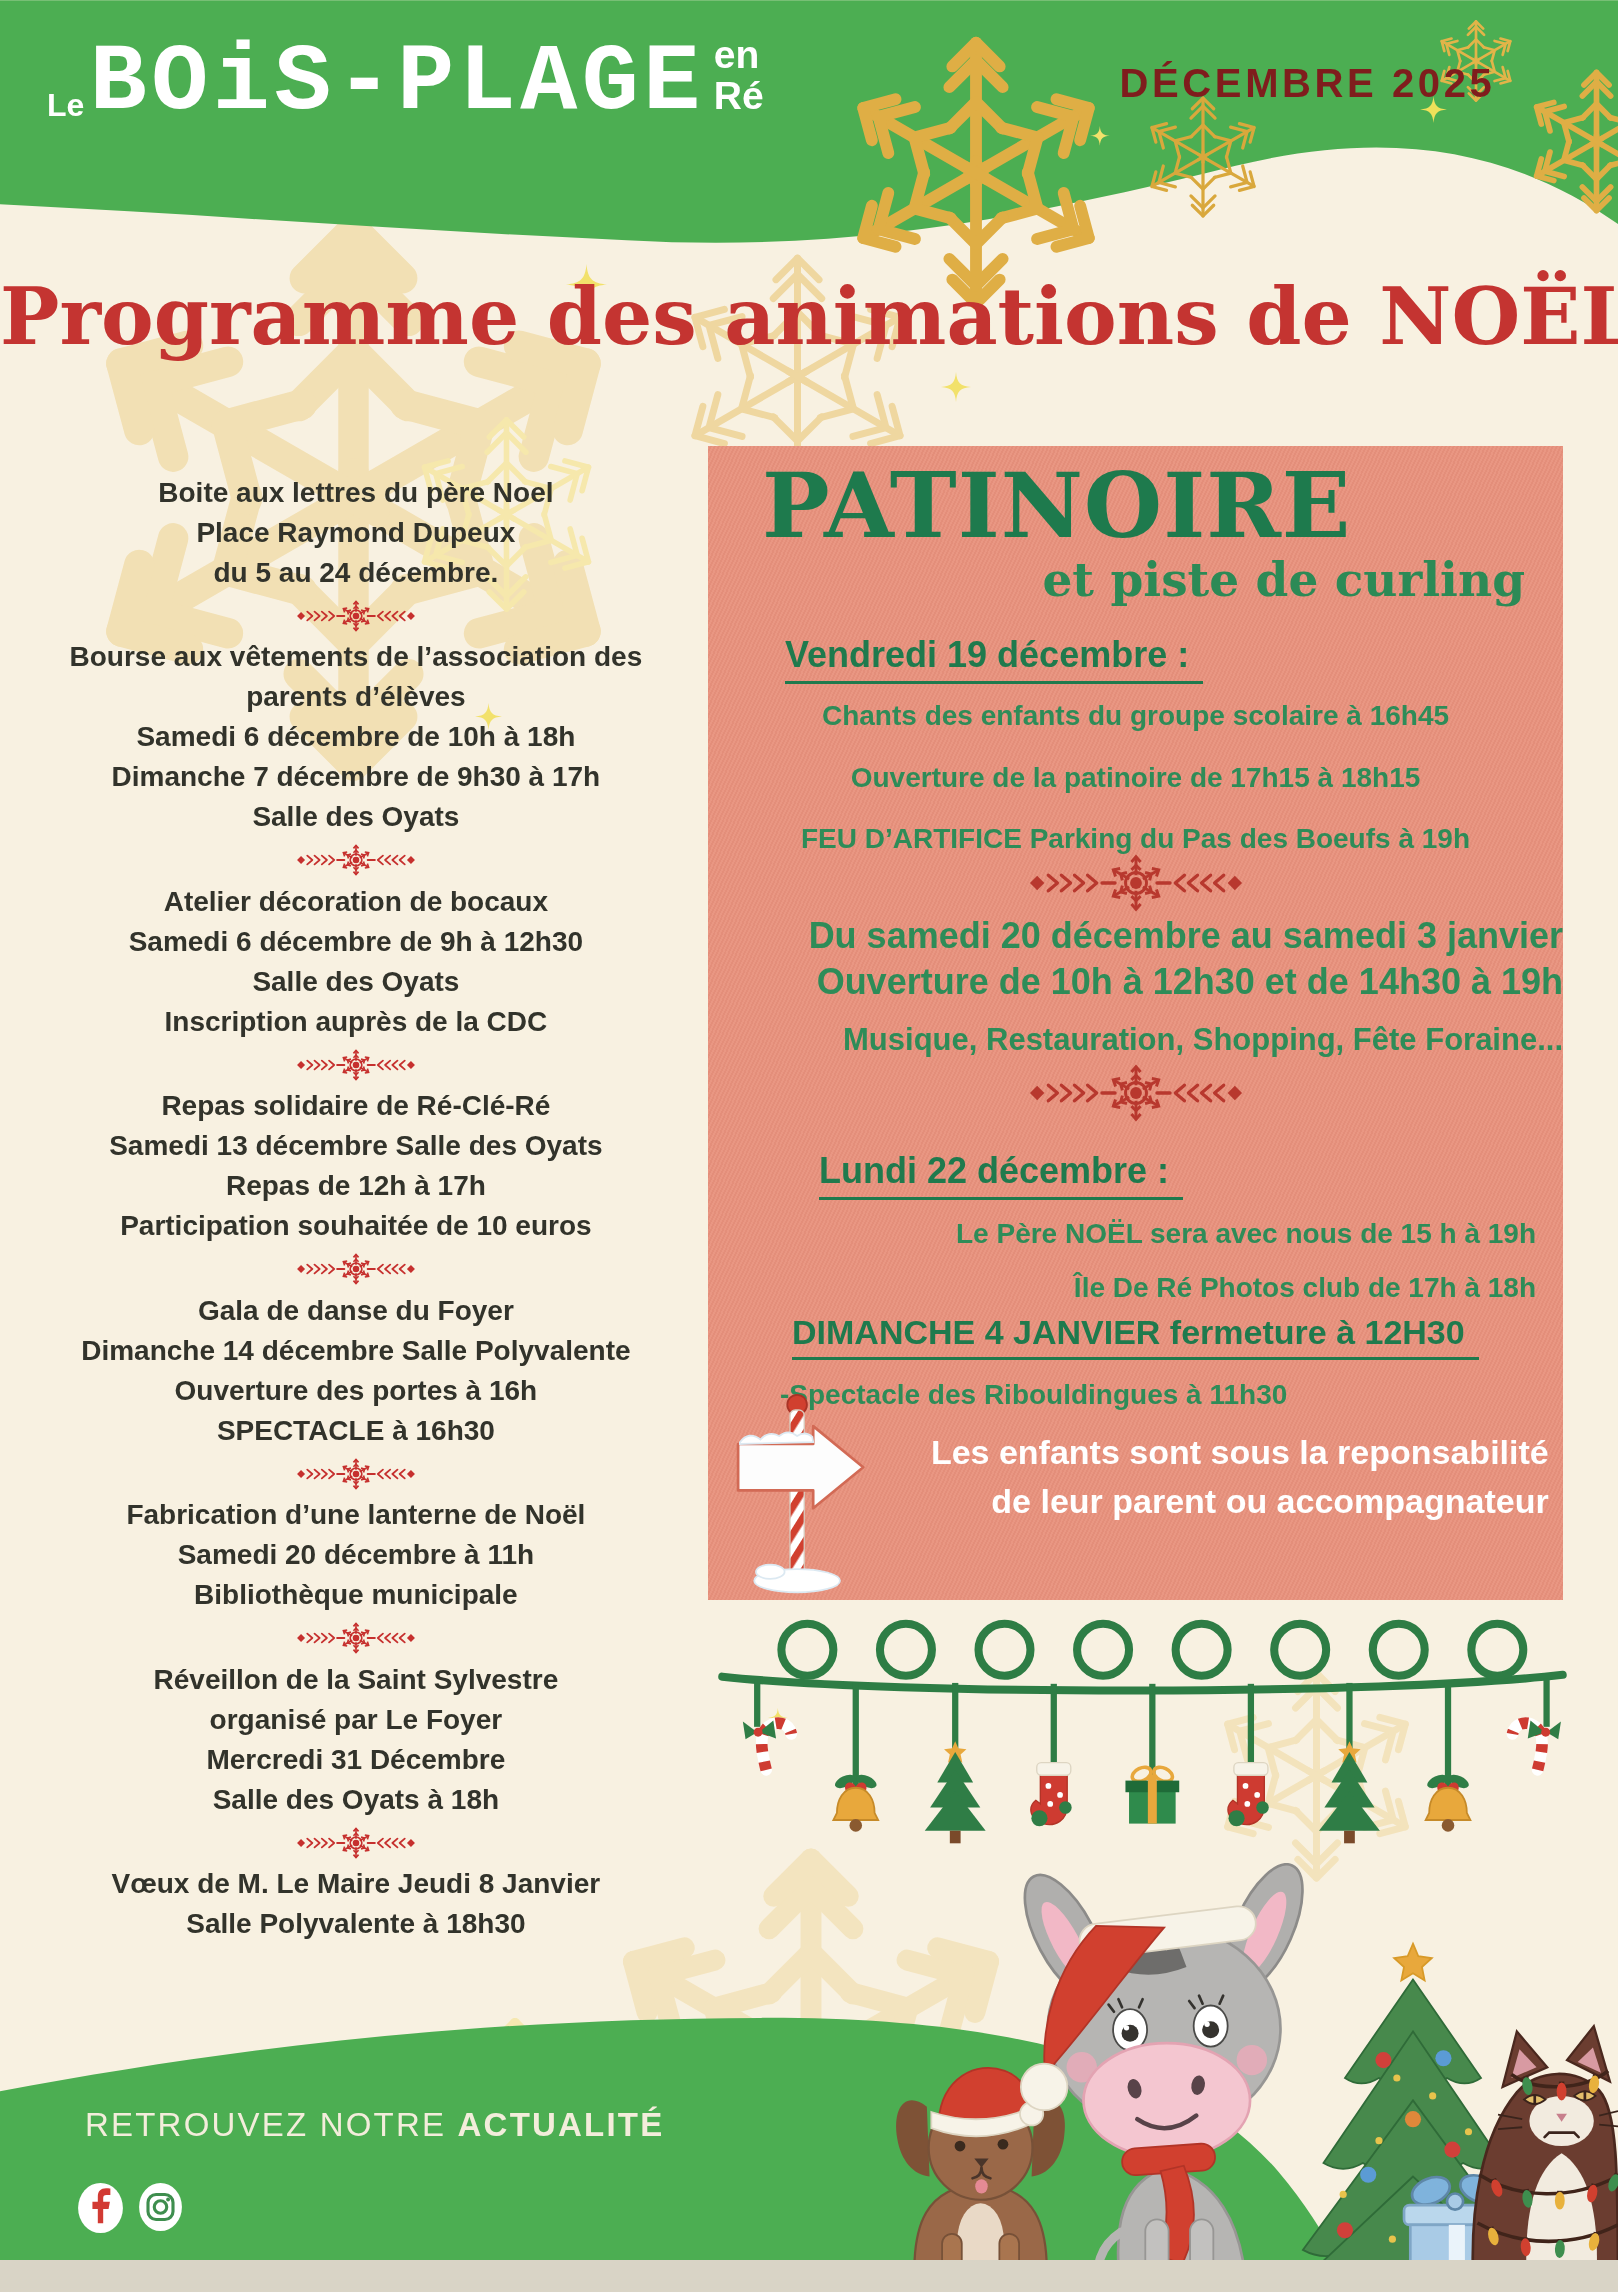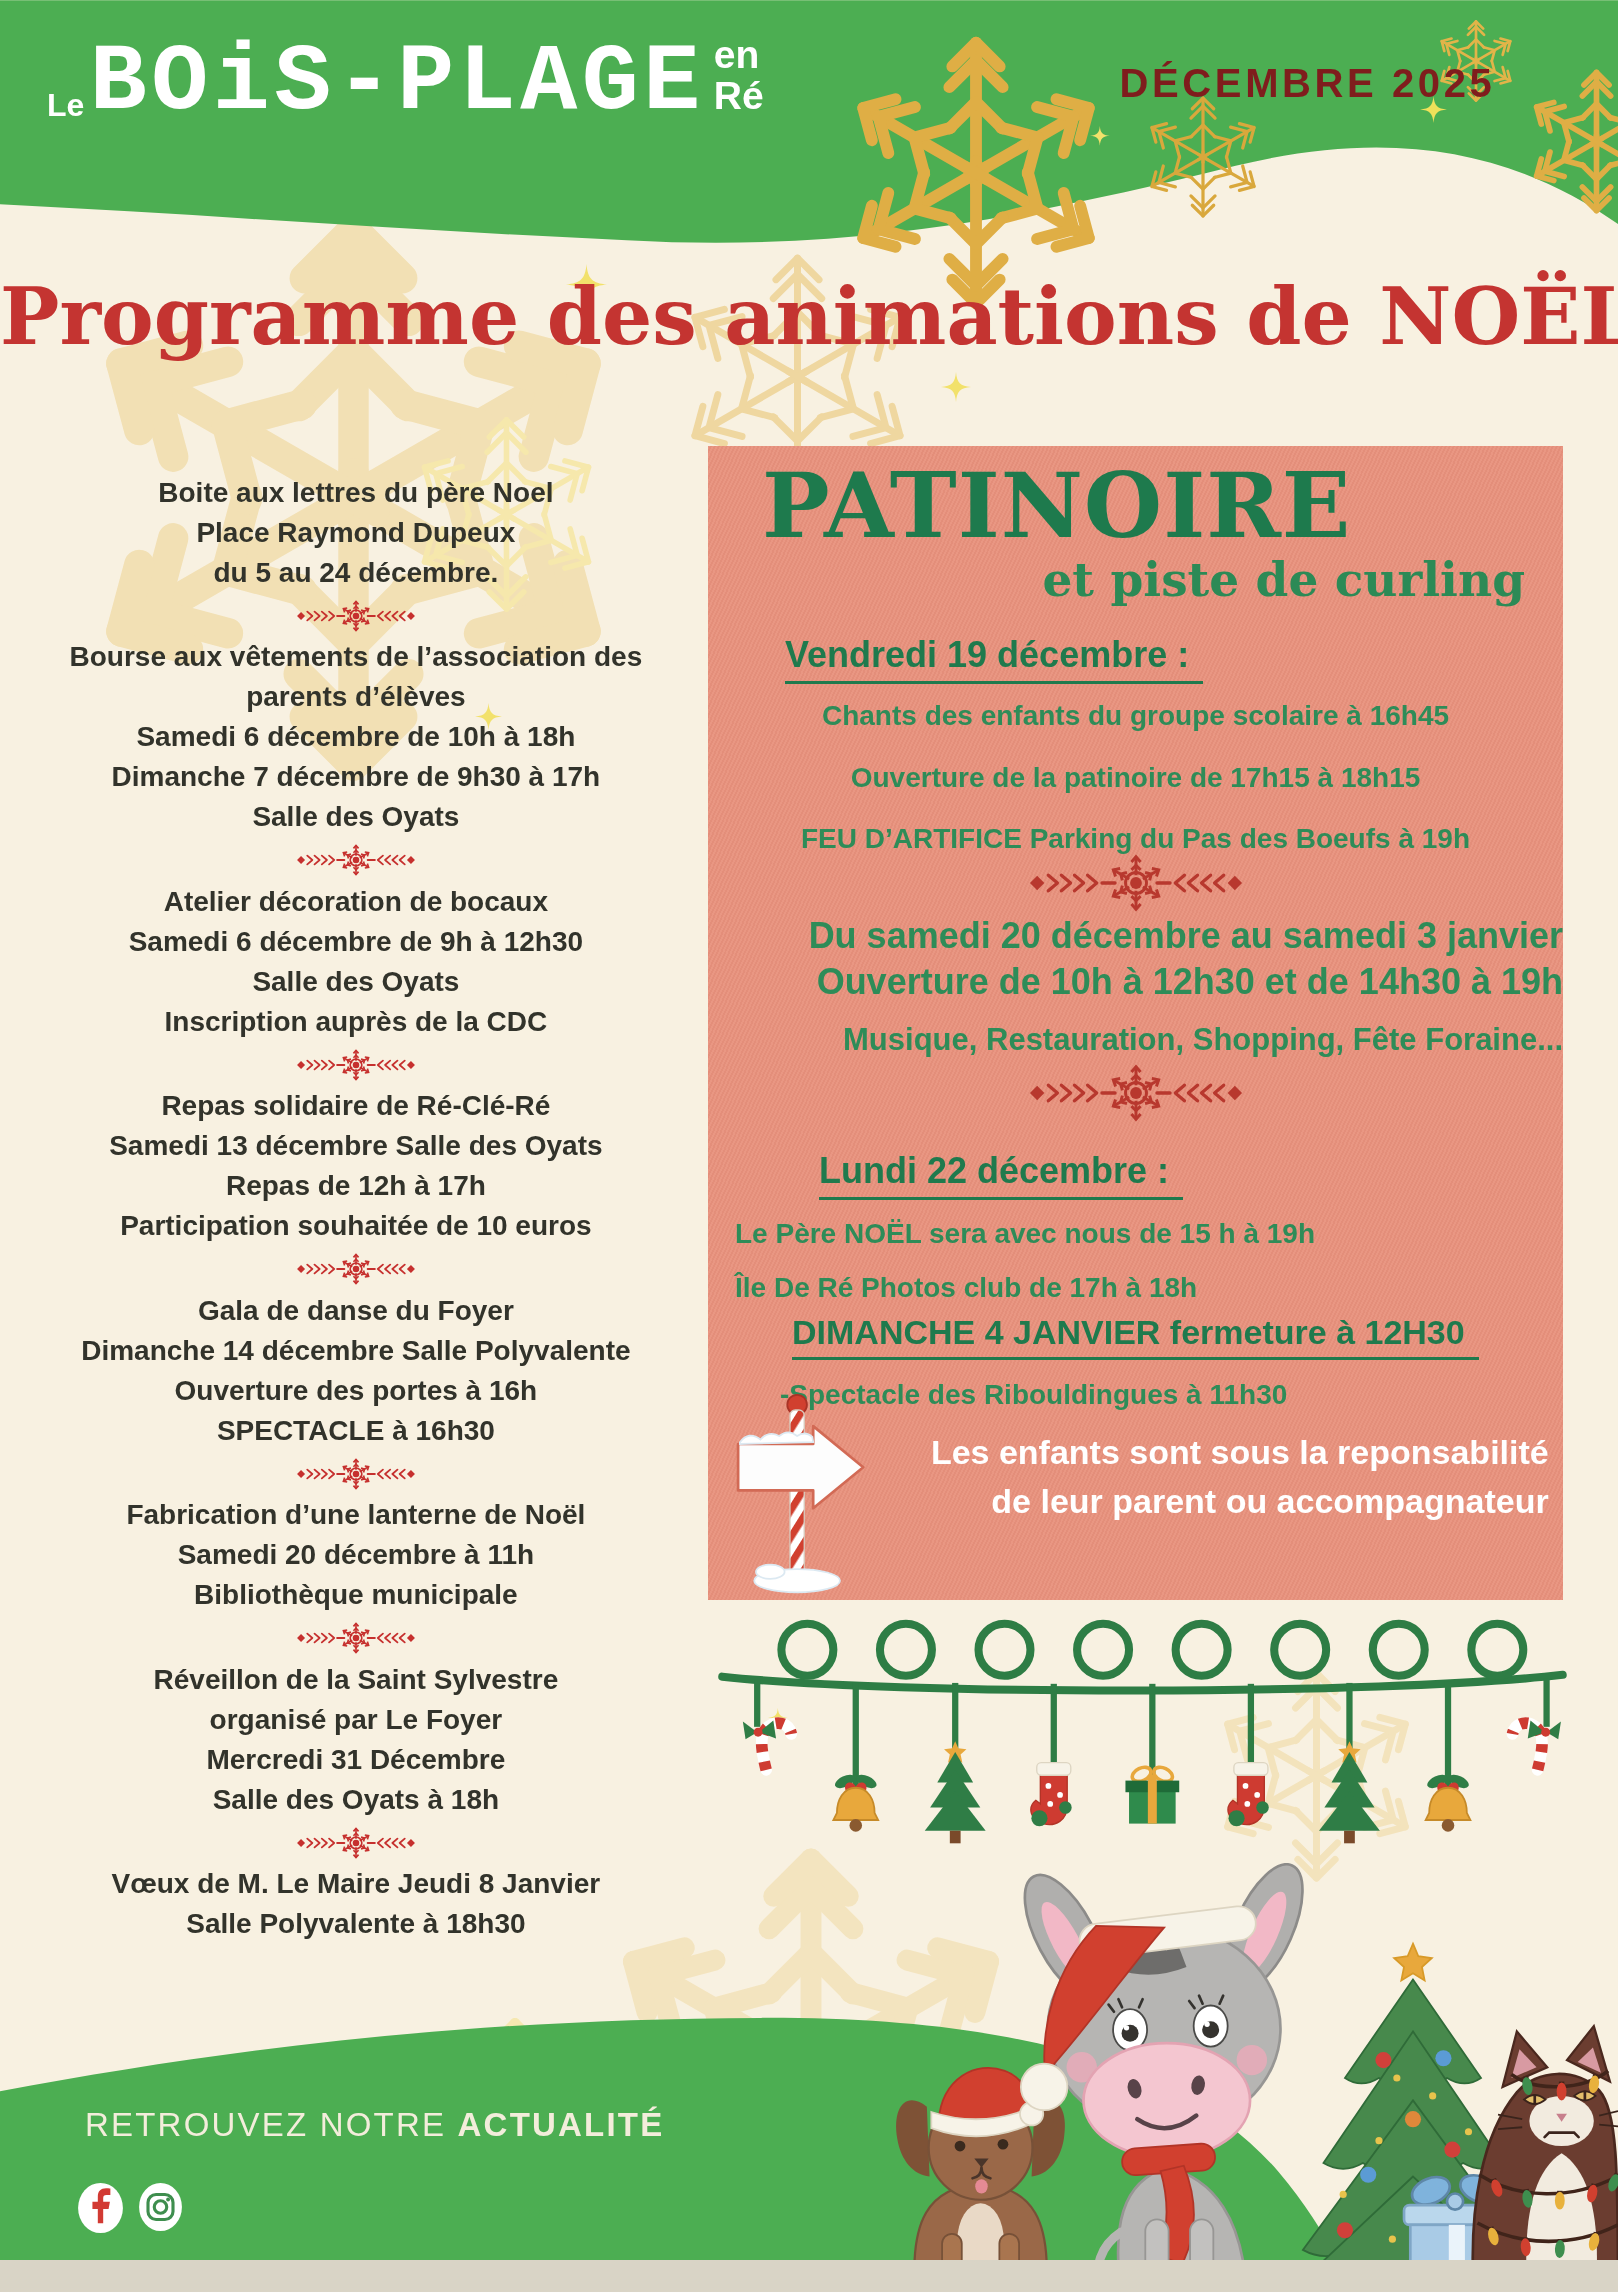--- a/index.html
+++ b/index.html
@@ -39,21 +39,21 @@
           padding:0 14.3px 4.5px 0;display:inline-block}
   .h-friday{position:absolute;left:77px;top:188px}
   .f-items{position:absolute;left:27px;right:27px;top:254px;text-align:center}
   .f-items .it{font-size:28px;font-weight:700;color:#2E8C58;margin-bottom:29.6px}
   .sep-box{position:absolute;left:50%;transform:translateX(-50%);width:233px;height:72px;color:#B8382E}
   .sep1{top:401px}.sep2{top:611px}
   .period{position:absolute;left:0;width:100%;top:467px;text-align:right;color:#2E8C58}
   .period .l1{font-size:36px;font-weight:700;line-height:46px}
   .period .l3{font-size:31px;font-weight:700;margin-top:17px}
   .h-monday{position:absolute;left:111px;top:704px}
-  .m-items{position:absolute;left:27px;right:27px;top:772px;text-align:left}
+  .m-items{position:absolute;left:35px;right:27px;top:772px;text-align:right}
   .m-items .it{font-size:28px;font-weight:700;color:#2E8C58;margin-bottom:21.5px}
   .h-sunday{position:absolute;left:0;width:100%;top:867px;text-align:center}
   .h-sunday span{font-size:34px}
   .sunday-it{position:absolute;left:72px;right:0;top:933px;
              font-size:28px;font-weight:700;color:#2E8C58}
   .notice{position:absolute;left:184px;right:14.3px;top:982px;text-align:right;color:#fff;
           font-size:34px;font-weight:700;line-height:49px}
   .signpost{position:absolute;left:5.4px;top:939px}
 
   

